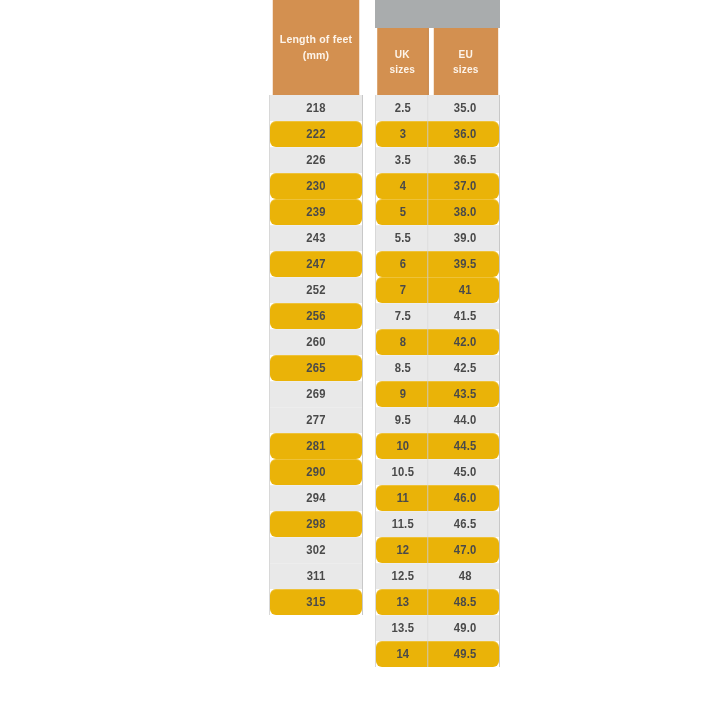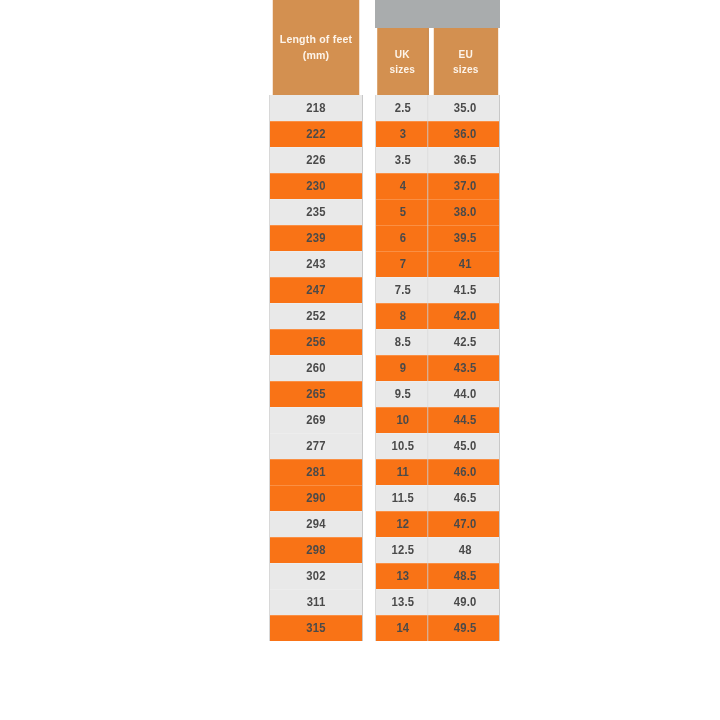--- a/index.html
+++ b/index.html
@@ -77,21 +77,21 @@
   
   .rows {
     display: flex;
     flex-direction: column;
   }
   .data-row {
     display: flex;
     height: 26px;
   }
   .data-row.odd  { background: #e9e9e9; }
-  .data-row.even { background: #f97316; }
+  .data-row.even { background: #eab308; border-radius: 6px; }
 
   .data-cell {
     display: flex;
     align-items: center;
     justify-content: center;
     font-weight: bold;
     font-size: 12.5px;
     color: #4a4a4a;
     letter-spacing: 0.2px;
     transform: scaleX(0.9);
@@ -137,23 +137,20 @@
         </div>
         <div class="data-row even">
           <div class="data-cell">222</div>
         </div>
         <div class="data-row odd">
           <div class="data-cell">226</div>
         </div>
         <div class="data-row even">
           <div class="data-cell">230</div>
         </div>
-        <div class="data-row odd">
-          <div class="data-cell">235</div>
-        </div>
         <div class="data-row even">
           <div class="data-cell">239</div>
         </div>
         <div class="data-row odd">
           <div class="data-cell">243</div>
         </div>
         <div class="data-row even">
           <div class="data-cell">247</div>
         </div>
         <div class="data-row odd">
@@ -228,20 +225,24 @@
           <div class="data-cell data-cell-eu">36.5</div>
         </div>
         <div class="data-row even">
           <div class="data-cell data-cell-uk">4</div>
           <div class="data-cell data-cell-eu">37.0</div>
         </div>
         <div class="data-row even">
           <div class="data-cell data-cell-uk">5</div>
           <div class="data-cell data-cell-eu">38.0</div>
         </div>
+        <div class="data-row odd">
+          <div class="data-cell data-cell-uk">5.5</div>
+          <div class="data-cell data-cell-eu">39.0</div>
+        </div>
         <div class="data-row even">
           <div class="data-cell data-cell-uk">6</div>
           <div class="data-cell data-cell-eu">39.5</div>
         </div>
         <div class="data-row even">
           <div class="data-cell data-cell-uk">7</div>
           <div class="data-cell data-cell-eu">41</div>
         </div>
         <div class="data-row odd">
           <div class="data-cell data-cell-uk">7.5</div>

